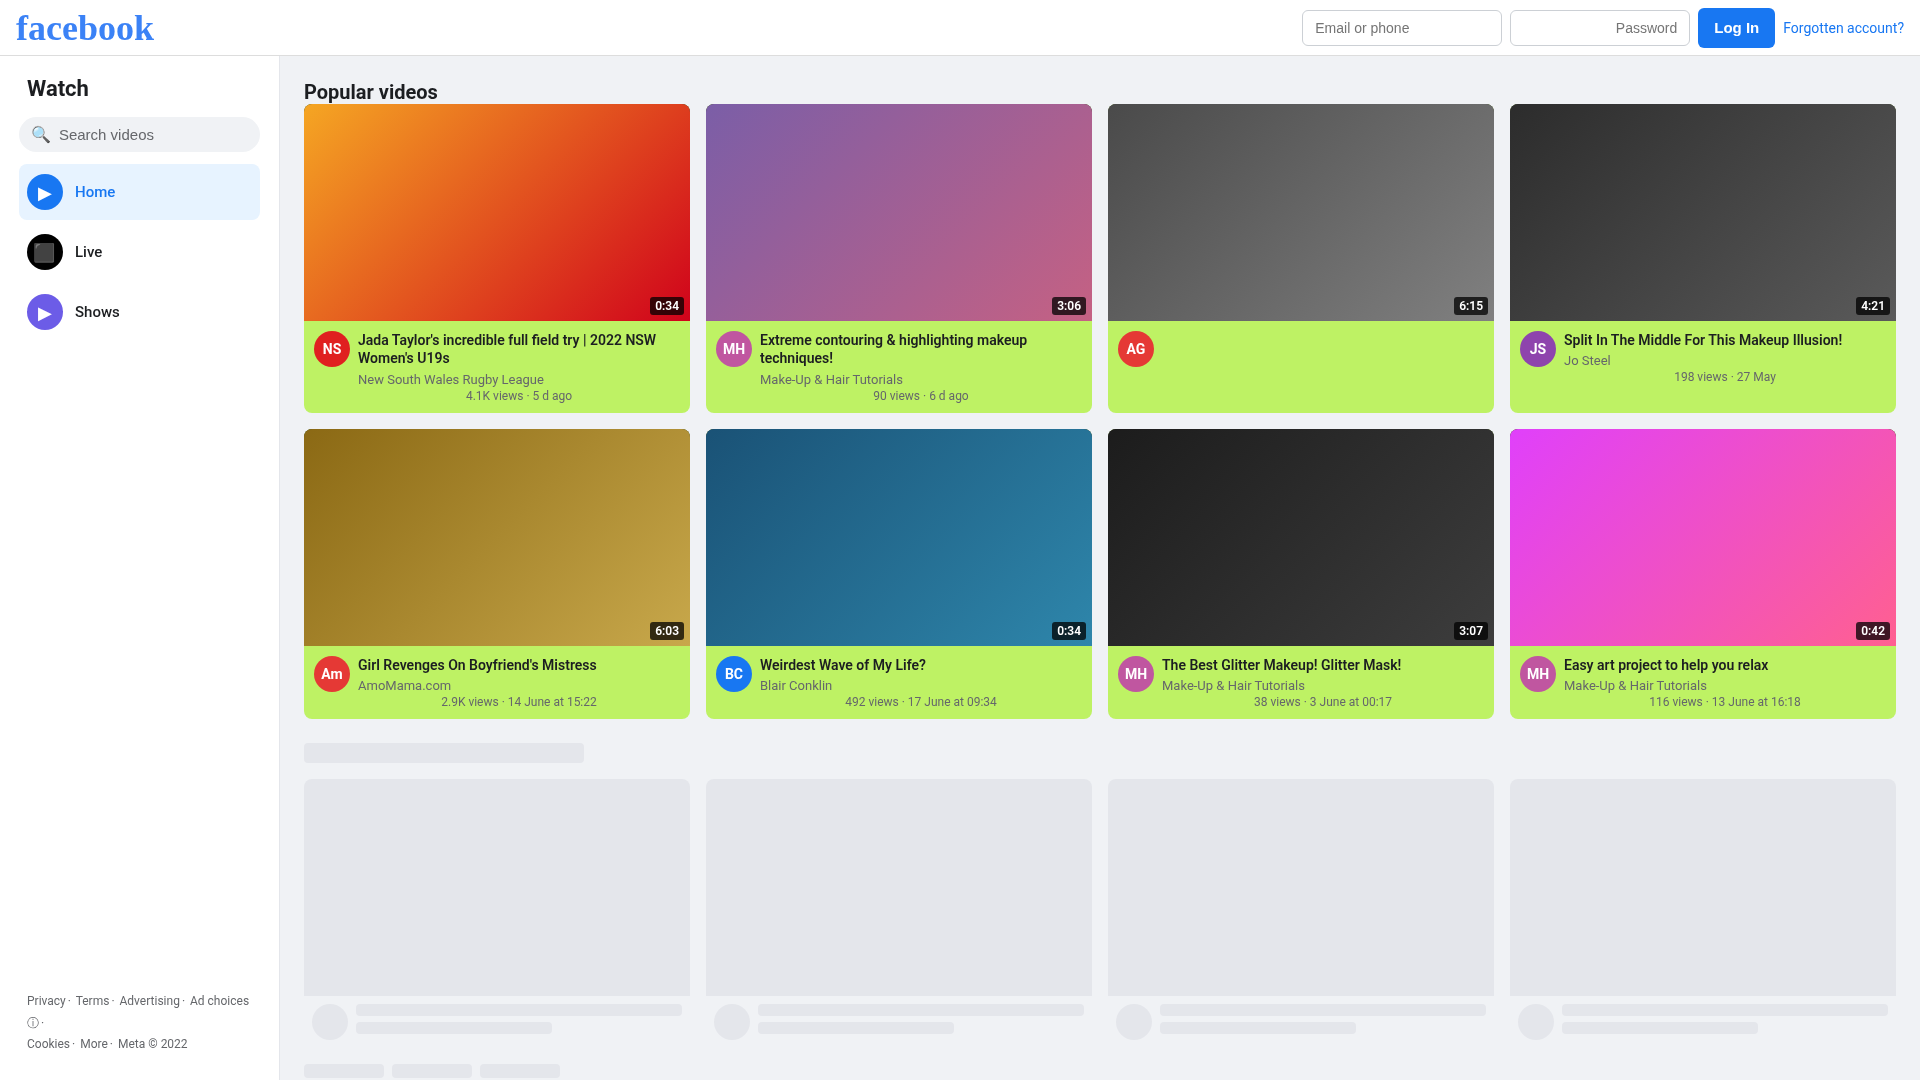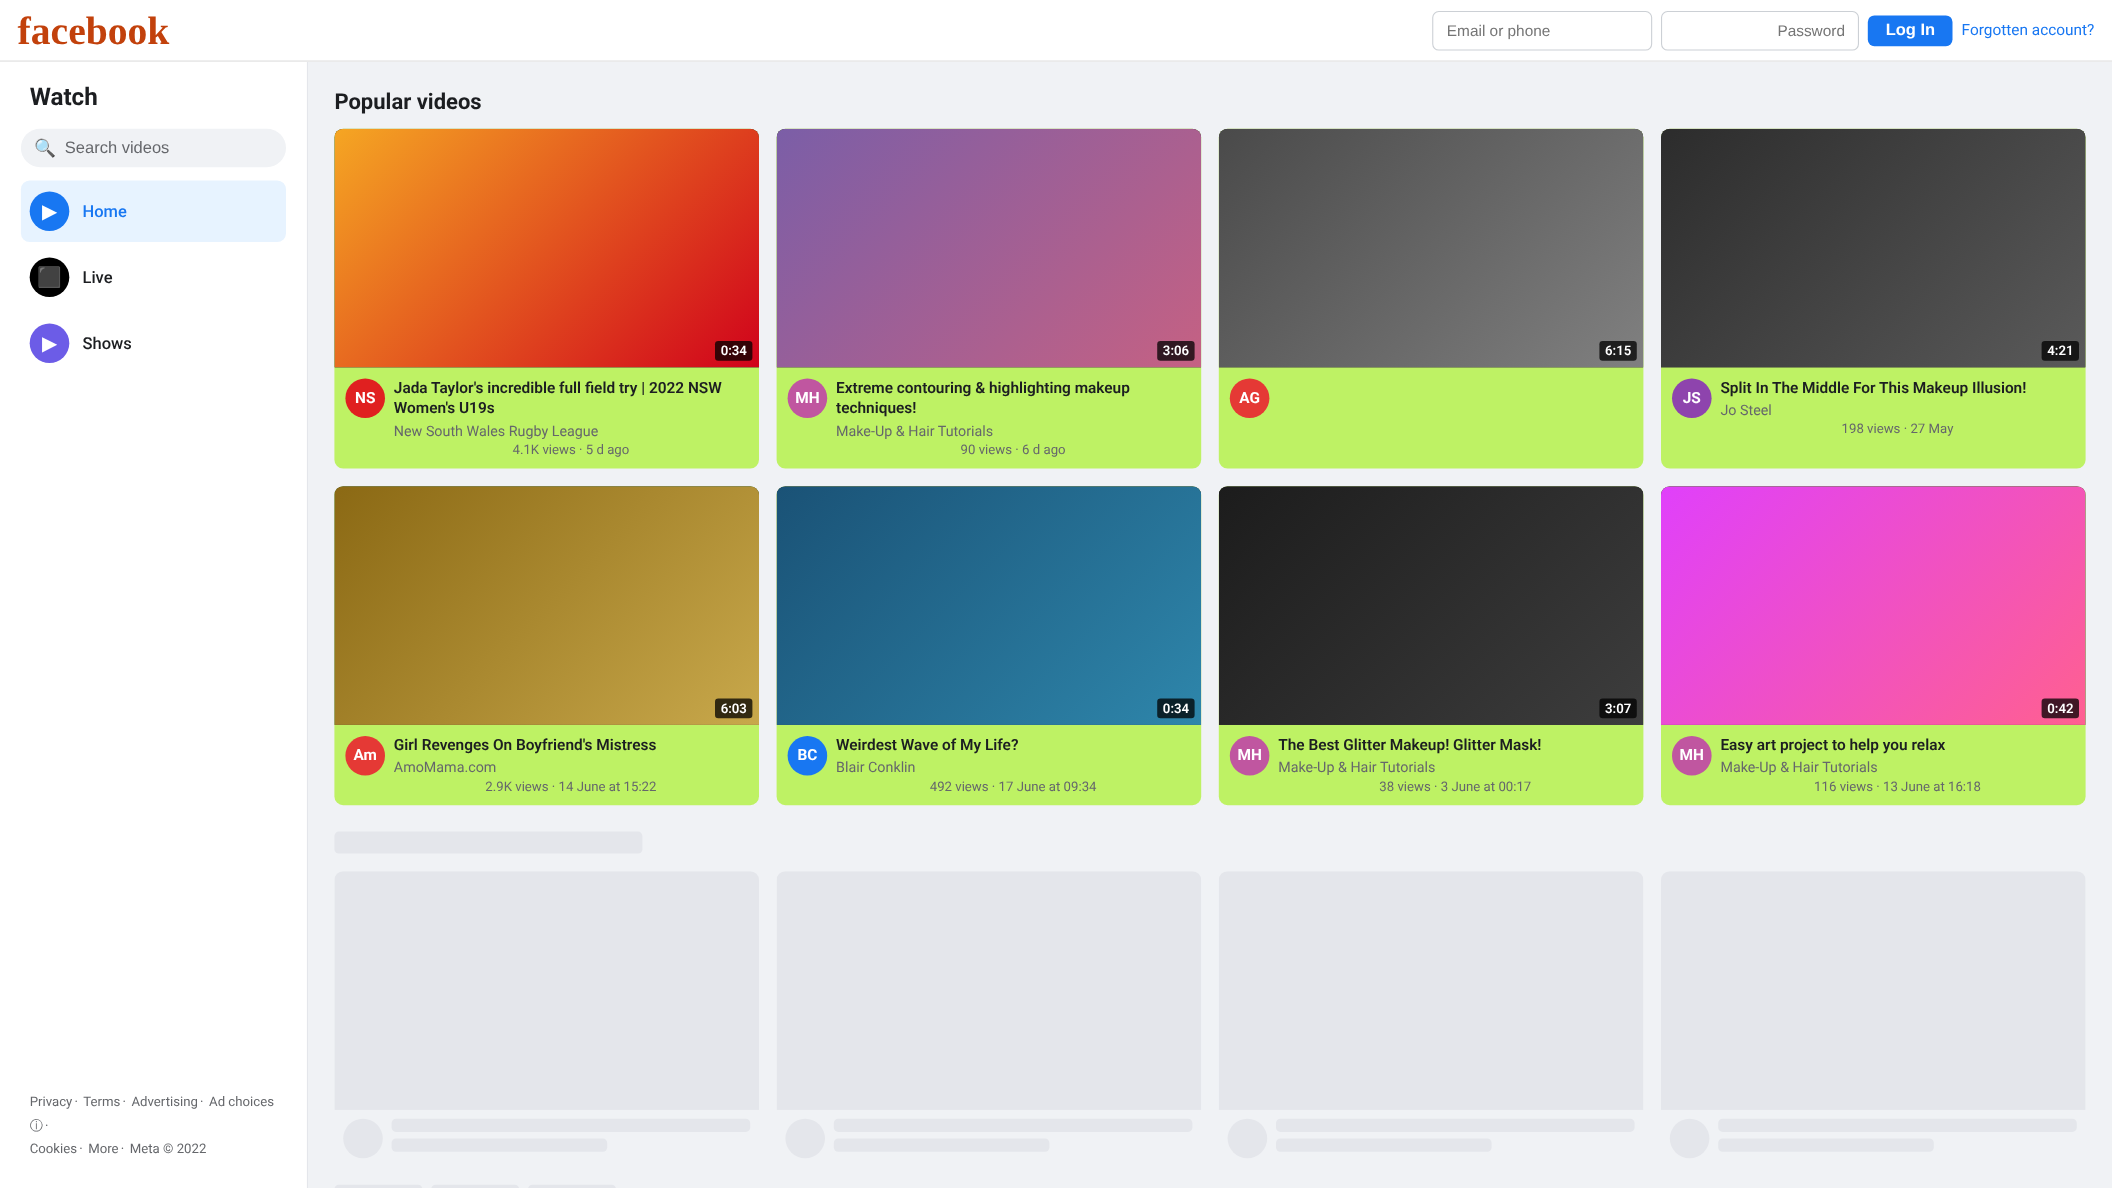--- a/index.html
+++ b/index.html
@@ -6,31 +6,31 @@
     body { font-family: -apple-system, BlinkMacSystemFont, 'Segoe UI', Roboto, Arial, sans-serif; background: #f0f2f5; min-height: 1080px; }
 
     
     .topbar {
       position: fixed; top: 0; left: 0; right: 0; height: 56px;
       background: #fff; display: flex; align-items: center;
       justify-content: space-between; padding: 0 16px;
       border-bottom: 1px solid #ddd; z-index: 100;
     }
     .topbar-left { display: flex; align-items: center; }
-    .fb-logo { color: #c2410c; font-size: 36px; font-weight: bold; font-family: Georgia, serif; }
+    .fb-logo { color: #3b82f6; font-size: 36px; font-weight: bold; font-family: Georgia, serif; }
     .topbar-right { display: flex; align-items: center; gap: 8px; }
     .topbar-right input {
       height: 36px; padding: 0 12px; border: 1px solid #ccd0d5;
       border-radius: 6px; font-size: 14px; background: #fff;
       outline: none;
     }
     .email-input { width: 200px; }
     .password-input { width: 180px; text-align: right; }
     .login-btn {
-      height: 28px; padding: 0 16px; background: #1877f2; color: #fff;
+      height: 40px; padding: 0 16px; background: #1877f2; color: #fff;
       border: none; border-radius: 6px; font-size: 15px; font-weight: 600;
       cursor: pointer;
     }
     .forgotten-link { color: #1877f2; font-size: 14px; cursor: pointer; text-decoration: none; white-space: nowrap; }
 
     
     .sidebar {
       position: fixed; top: 56px; left: 0; width: 280px; bottom: 0;
       background: #fff; overflow-y: auto; border-right: 1px solid #e4e6eb;
       padding: 12px 19px; display: flex; flex-direction: column; gap: 4px; justify-content: center;
@@ -71,21 +71,21 @@
     }
     .sidebar-footer a { color: #65676b; text-decoration: none; }
     .sidebar-footer .dot { margin: 0 2px; }
 
     
     .main-content {
       margin-top: 56px; margin-left: 280px; padding: 24px 24px;
       min-height: calc(1080px - 56px);
     }
     .section-title {
-      font-size: 20px; font-weight: 700; color: #1c1e21; margin-bottom: 13px;
+      font-size: 20px; font-weight: 700; color: #1c1e21; margin-bottom: 0;
     }
 
     
     .video-grid {
       display: grid; grid-template-columns: repeat(4, 1fr); gap: 16px;
       margin-bottom: 24px;
     }
     .video-card { cursor: pointer; border-radius: 8px; overflow: hidden; background: #bef264; }
     .video-thumb-wrap {
       position: relative; width: 100%; padding-top: 56.25%;

